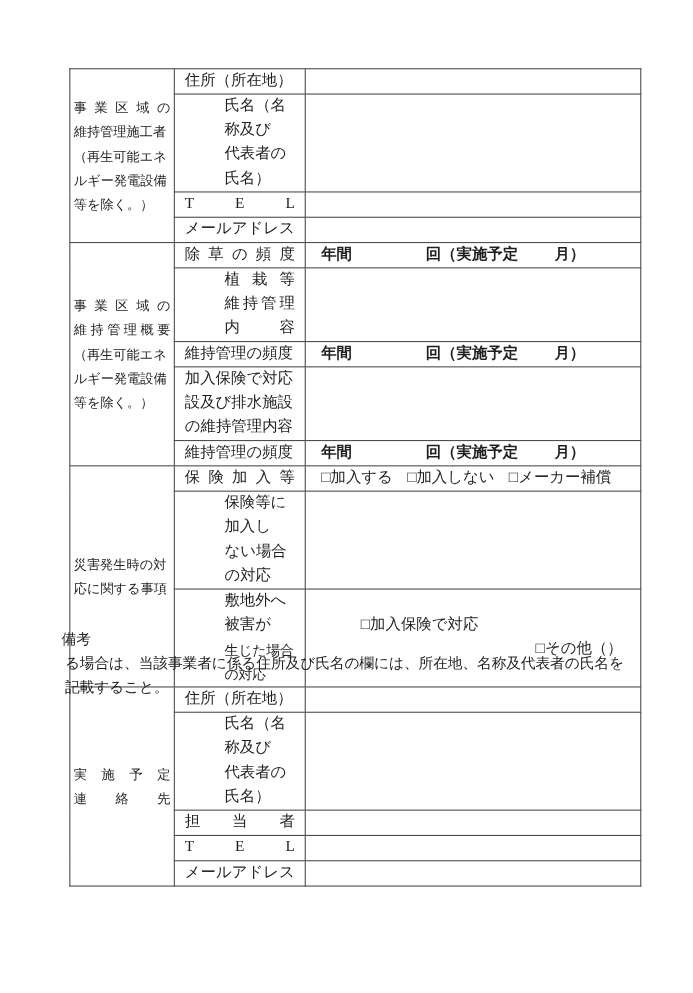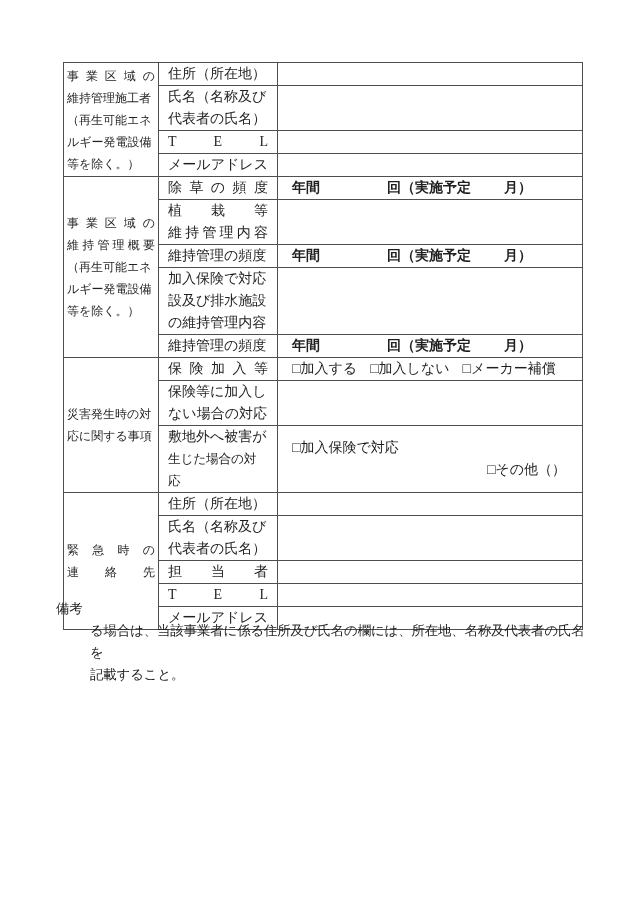--- a/index.html
+++ b/index.html
@@ -8,42 +8,42 @@
     font-family:"Liberation Serif","DejaVu Serif",serif;color:#1f1f1f;
   }
   .sheet{position:absolute;inset:0;background:#ffffff;}
   table.form{
     position:absolute;left:63px;top:62px;border-collapse:collapse;table-layout:fixed;
   }
   td{
     border:1px solid #4f4f4f;padding:0;vertical-align:middle;
     font-size:14px;line-height:22px;overflow:hidden;
   }
-  td.h22{height:22px;} td.h44{height:44px;} td.h66{height:66px;}
+  td.h22{height:22px;} td.h44{height:44px;padding-left:36px;} td.h66{height:66px;}
   
   .hcell{font-size:12px;}
   .hcell .hl{padding:0 3px;line-height:22px;}
   .j{text-align:justify;text-align-last:justify;}
   
   .ll{padding:0 9px;line-height:22px;font-family:Liberation Serif, serif;}
   .ll.tight{font-size:12.7px;letter-spacing:-0.2px;}
   
   .freq{padding-left:14px;white-space:nowrap;font-weight:bold;}
   .freq span{display:inline-block;}
   .freq .m{margin-left:67px;}
   .freq .s{margin-left:33px;}
   .opts{display:flex;gap:13px;padding-left:14px;white-space:nowrap;align-items:flex-end;}
   .optline{height:22px;padding-left:14px;white-space:nowrap;}
   .optline.line2{display:flex;justify-content:flex-end;padding-right:16px;}
   .cb{display:inline-block;}
   
-  .note{position:absolute;left:56px;top:598px;width:540px;font-size:13.4px;line-height:22px;letter-spacing:-0.1px;}
+  .note{position:absolute;left:56px;top:570px;width:540px;font-size:13.4px;line-height:22px;letter-spacing:-0.1px;}
   .note-line1{display:flex;}
   .note-label{margin-right:8px;flex:0 0 auto;}
-  .note-cont{margin-left:34px;}
+  .note-cont{margin-left:3px;}
 </style>
 </head>
 <body>
 
 <div class="sheet">
 
 <table class="form">
   <colgroup>
         <col style="width:95px">
         <col style="width:119px">
@@ -169,21 +169,21 @@
       <div class="optline"><span class="cb">□</span><span>加入保険で対応</span></div>
       <div class="optline line2">
               <span><span class="cb">□</span><span>その他（</span></span>
               <span>）</span>
             </div>
     </td>
   </tr>
 
   <tr>
     <td rowspan="5" class="hcell">
-      <div class="hl j">緊急時の</div>
+      <div class="hl j">実施予定</div>
       <div class="hl j">連絡先</div>
     </td>
     <td class="h22">
             <div class="ll">住所（所在地）</div>
           </td>
     <td class="h22"></td>
   </tr>
   <tr>
     <td class="h44">
       <div class="ll">氏名（名称及び</div>

